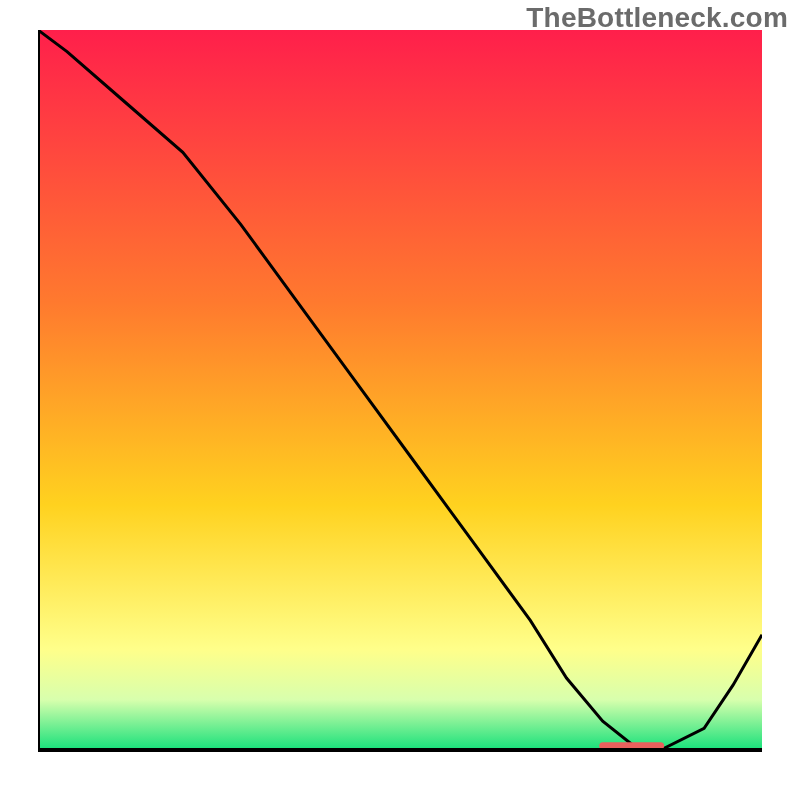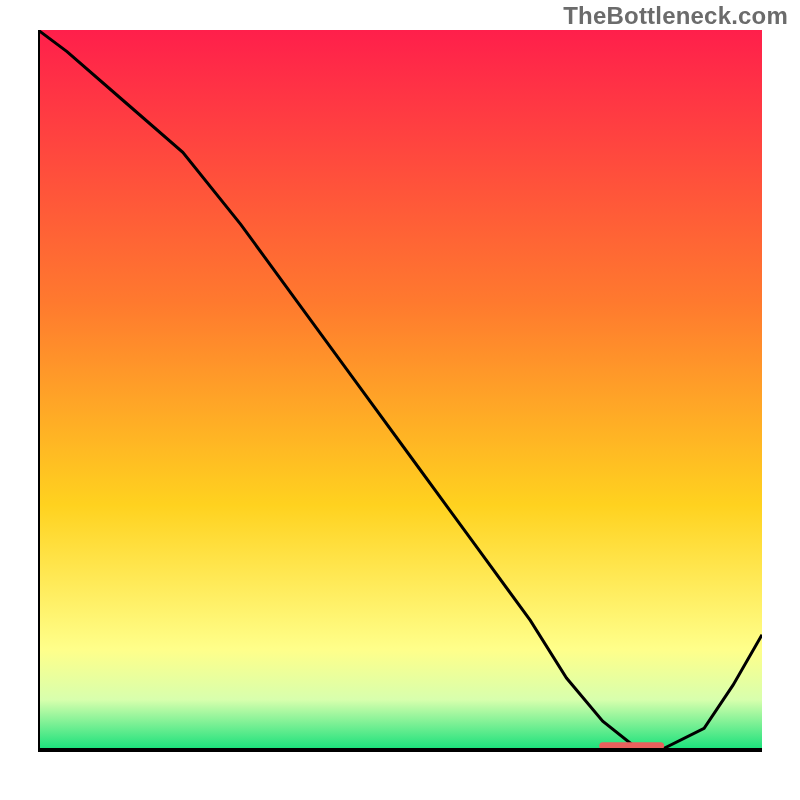--- a/index.html
+++ b/index.html
@@ -13,21 +13,21 @@
   }
   .stage {
     position: relative;
     width: 800px;
     height: 800px;
   }
   .watermark {
     position: absolute;
     top: 2px;
     right: 12px;
-    font-size: 24px;
+    font-size: 28px;
     font-weight: 600;
     color: #6b6b6b;
     letter-spacing: 0.2px;
     user-select: none;
   }
   .plot {
     position: absolute;
     left: 38px;
     top: 30px;
     width: 724px;

